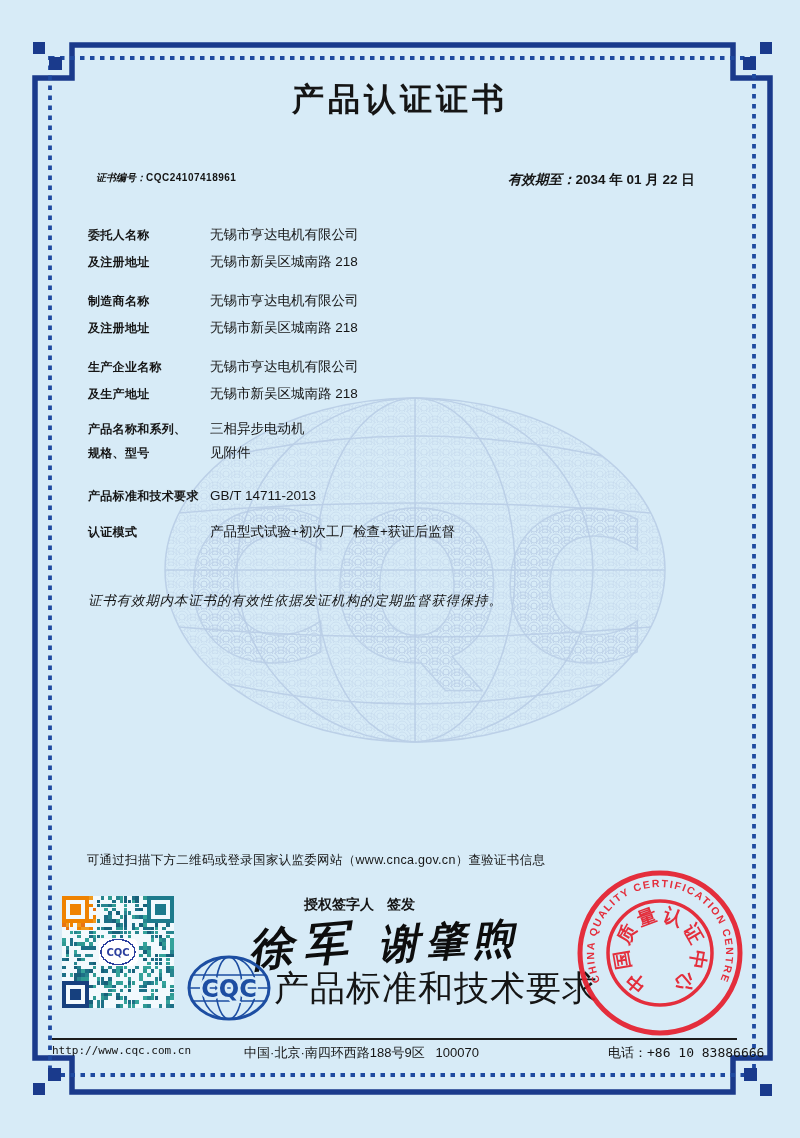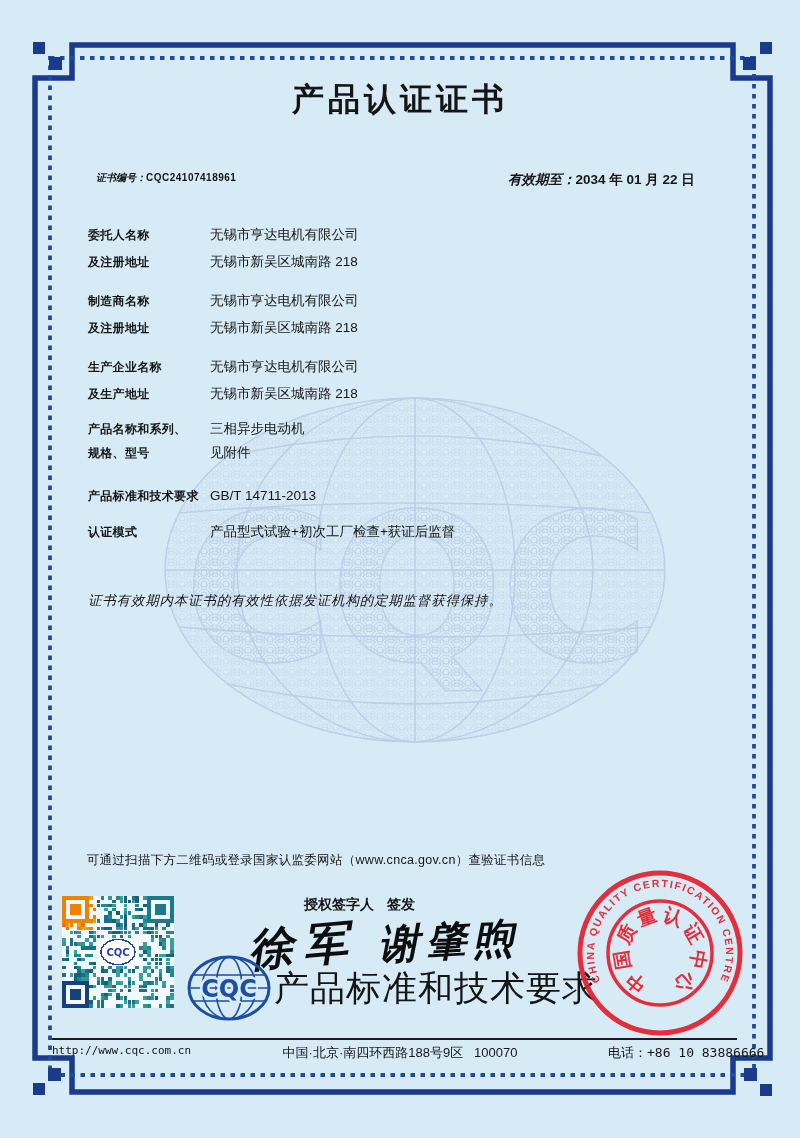--- a/index.html
+++ b/index.html
@@ -36,21 +36,21 @@
 
   .siglab{font-weight:bold;font-size:14px;}
   .sig-name{font-family:"DejaVu Serif","Liberation Serif",serif;font-style:italic;font-weight:bold;color:#0d0d0d;white-space:nowrap;}
   .sig1{top:916px;left:248px;font-size:45px;letter-spacing:10px;transform:rotate(-5deg);}
   .sig2{top:914px;left:378px;font-size:41px;letter-spacing:6px;transform:rotate(-3deg);}
 
   .orgname{top:965px;left:274px;font-size:35px;font-weight:500;letter-spacing:1px;white-space:nowrap;}
 
   .footer-rule{top:1038px;left:52px;width:685px;height:2px;background:#1c1c1c;}
   .f-url{top:1044px;left:52px;font-family:"DejaVu Sans Mono","Liberation Mono",monospace;font-size:11px;}
-  .f-addr{top:1044px;left:0;width:800px;text-align:center;font-size:13px;white-space:pre;}
+  .f-addr{top:1044px;left:0;width:723px;text-align:center;font-size:13px;white-space:pre;}
   .f-tel{top:1044px;left:608px;font-family:"DejaVu Sans Mono","Liberation Mono",monospace;font-size:13px;white-space:pre;}
 </style>
 </head>
 <body>
 
 <div class="page">
 
   <svg class="abs watermark" style="left:138px;top:368px;" width="560" height="412" viewBox="0 0 560 412">
     <defs>
       <pattern id="wv" width="22" height="11" patternUnits="userSpaceOnUse">

